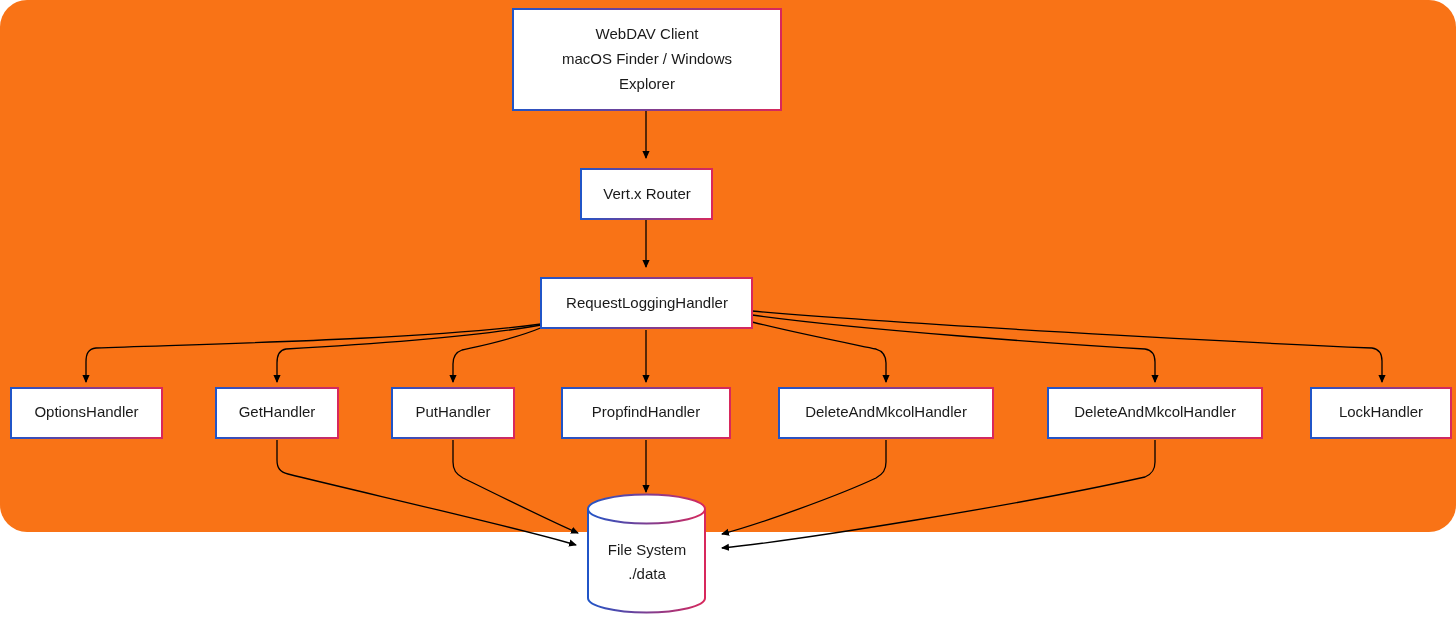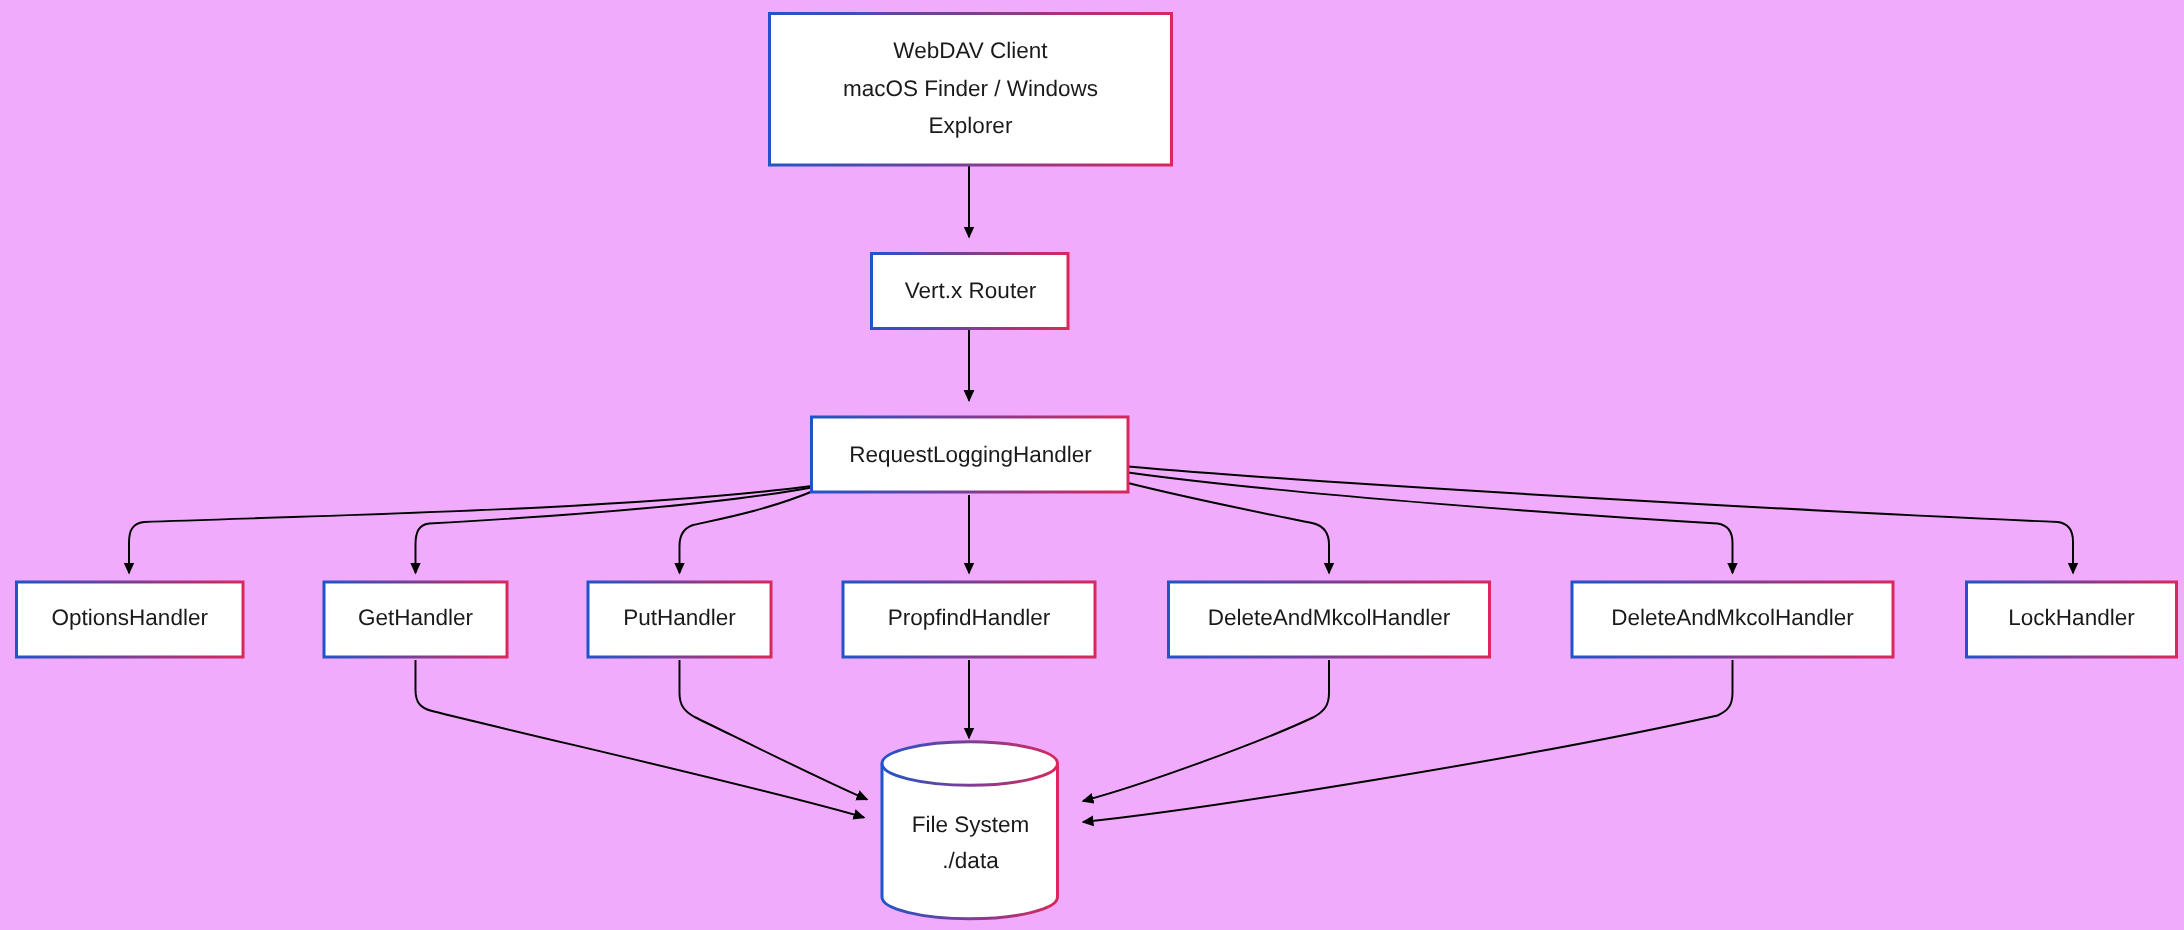--- a/index.html
+++ b/index.html
@@ -10,22 +10,23 @@
   }
   body {
     width: 1456px;
     height: 620px;
     font-family: "Liberation Sans", sans-serif;
     overflow: hidden;
   }
   #diagram-root {
     position: relative;
     width: 1456px;
-    height: 620px;
-    background: #f0abfc;
+    height: 532px;
+    background: #f97316;
+    border-radius: 27px;
   }
   svg#diagram {
     display: block;
     width: 1456px;
     height: 620px;
   }
   .node-rect {
     fill: #ffffff;
     stroke-width: 2;
   }

